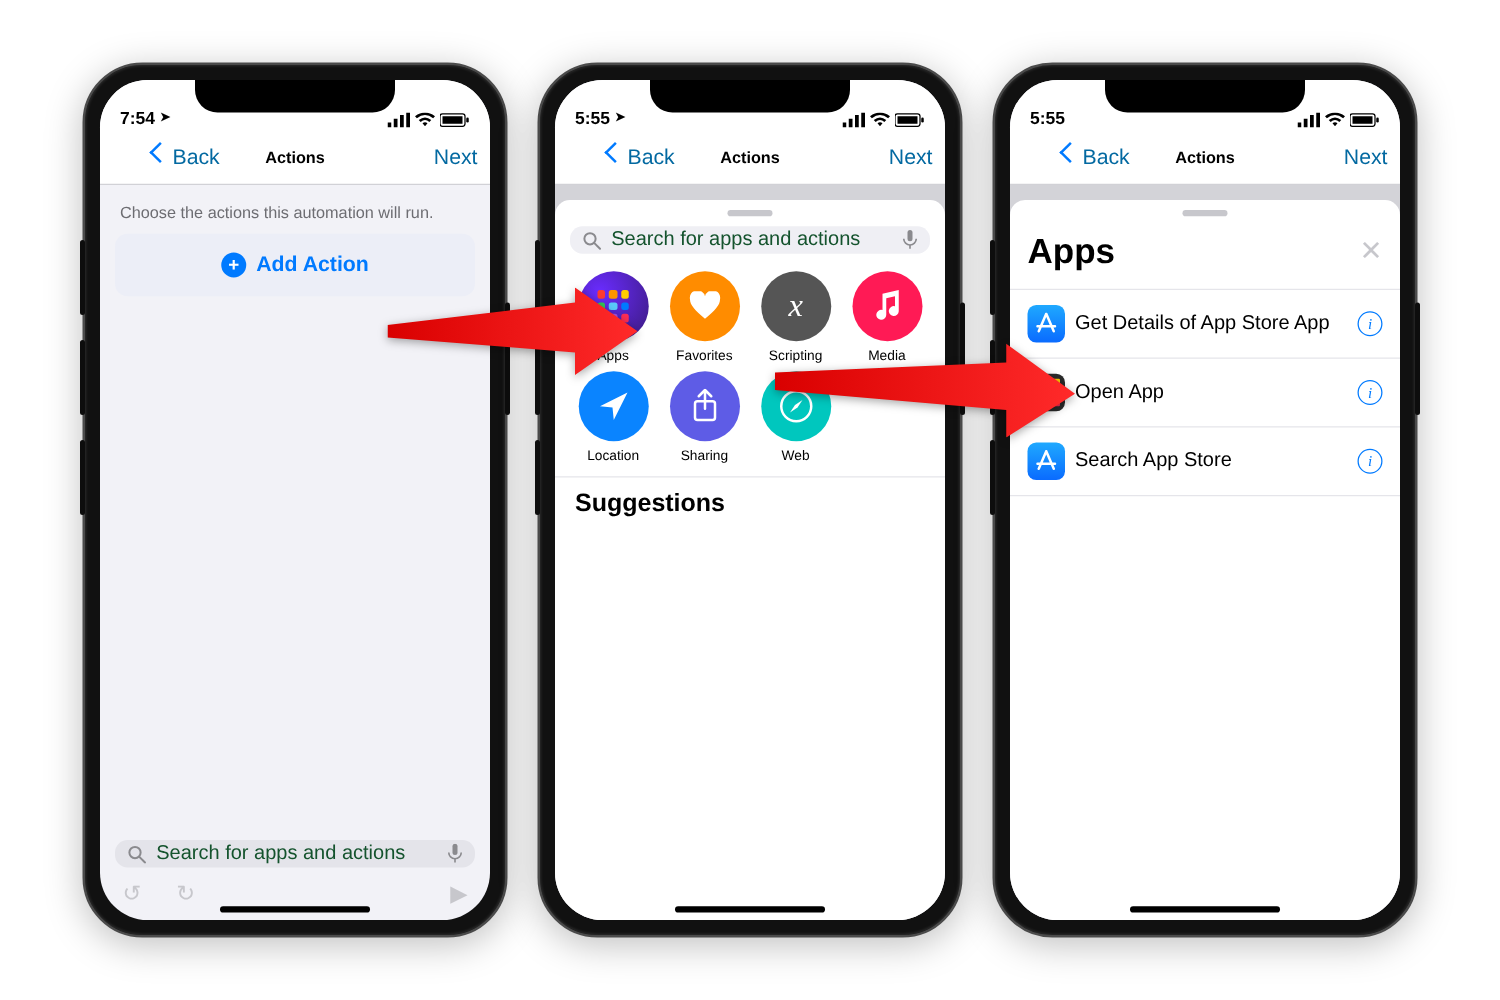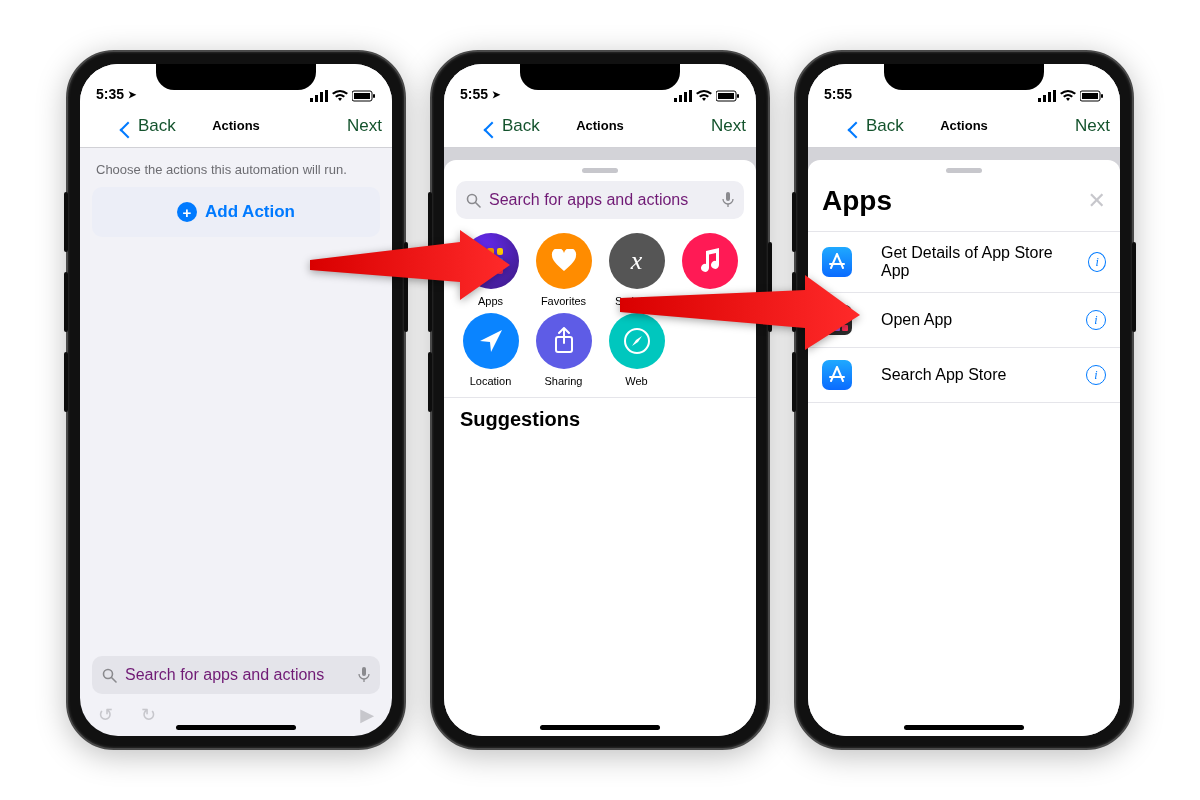--- a/index.html
+++ b/index.html
@@ -27,39 +27,39 @@
 
   
   .statusbar { height: 40px; background: #fff; display:flex; align-items:flex-end; justify-content:space-between; padding: 0 16px 2px; font-size: 14px; font-weight: 600; position:relative; z-index:40; }
   .statusbar.dark { color:#000; }
   .sb-left { display:flex; align-items:center; gap:4px; }
   .sb-right { display:flex; align-items:center; gap:4px; }
   .loc-icon { font-size: 10px; }
 
   
   .navbar { background:#fff; border-bottom:1px solid #d1d1d6; height:44px; display:flex; align-items:center; justify-content:space-between; padding:0 10px; position:relative; z-index:30;}
-  .nav-left, .nav-right { color:#14532d; font-size:17px; display:flex; align-items:flex-end; gap:2px;padding-left:32px; }
+  .nav-left, .nav-right { color:#0369a1; font-size:17px; display:flex; align-items:flex-start; gap:2px;padding-left:32px; }
   .nav-title { position:absolute; left:0; right:0; text-align:center; font-size:13px; font-weight:600; pointer-events:none; }
   .chev-left { width:12px; height:12px; border-left:2px solid #007aff; border-bottom:2px solid #007aff; transform:rotate(45deg); margin-right:2px; }
 
   
   .content { flex:1; overflow:hidden; display:flex; flex-direction:column; }
   .prompt { color:#6d6d72; font-size:13px; padding:14px 16px 10px; }
   .action-btn {
     margin: 0 12px; background:#eceef7; border-radius:10px; height:50px;
     display:flex; align-items:center; justify-content:center; gap:8px;
     color:#007aff; font-size:17px; font-weight:600;
   }
   .plus-circle { width:20px; height:20px; border-radius:50%; background:#007aff; color:#fff; display:flex; align-items:center; justify-content:center; font-size:15px; font-weight:700; line-height:1; }
   .help-link { text-align:center; color:#007aff; font-size:17px; padding:16px 0; font-weight:400; }
 
   .bottom-zone { margin-top:auto; padding: 8px 12px 10px; }
   .searchbar {
-    background:#e4e4ea; border-radius:10px; height:38px; display:flex; align-items:center;
-    padding:0 10px; color:#701a75; font-size:16px; gap:8px;justify-content:center;
+    background:#e4e4ea; border-radius:10px; height:22px; display:flex; align-items:center;
+    padding:0 10px; color:#14532d; font-size:16px; gap:8px;justify-content:center;
   }
   .searchbar .mag { color:#8a8a8e; }
   .mic { margin-left:auto; color:#8a8a8e; }
   .toolbar-icons { display:flex; align-items:center; gap:28px; padding:10px 6px 0; color:#c7c7cc; font-size:18px; }
   .toolbar-icons .play { margin-left:auto; }
 
   .home-ind { position:absolute; bottom:6px; left:50%; transform:translateX(-50%); width:120px; height:5px; background:#000; border-radius:3px; z-index:60; }
 
   
   .dimmer { position:absolute; inset:0; background:rgba(180,180,185,.5); z-index:20; }
@@ -87,21 +87,21 @@
   .apps-grid-icon { width:26px; height:26px; display:grid; grid-template-columns:repeat(3,1fr); grid-template-rows:repeat(3,1fr); gap:3px; }
   .apps-grid-icon span { border-radius:2px; }
   .suggestions-hdr { font-size:20px; font-weight:700; padding:10px 16px; border-top:1px solid #e5e5ea; }
 
   
   .sheet-header { display:flex; align-items:center; justify-content:space-between; padding: 4px 14px 14px; }
   .sheet-title { font-size:28px; font-weight:800; }
   .close-x { color:#c7c7cc; font-size:22px; }
   .list { border-top:1px solid #e5e5ea; }
   .row {
-    display:flex; align-items:center; gap:29px; padding:12px 14px;
+    display:flex; align-items:center; gap:8px; padding:12px 14px;
     border-bottom:1px solid #e5e5ea; font-size:16px;
   }
   .row .app-icon { width:30px; height:30px; border-radius:7px; display:flex; align-items:center; justify-content:center; flex-shrink:0; }
   .app-icon.appstore { background:linear-gradient(#1fa9ff,#0a6bff); color:#fff; font-weight:700; }
   .app-icon.openapp { background:#2b2b2b; padding:4px; }
   .openapp-grid { width:100%; height:100%; display:grid; grid-template-columns:repeat(3,1fr); grid-template-rows:repeat(3,1fr); gap:2px; }
   .openapp-grid span { border-radius:1px; }
   .info-i { margin-left:auto; width:20px; height:20px; border:1.5px solid #007aff; color:#007aff; border-radius:50%; display:flex; align-items:center; justify-content:center; font-size:12px; font-style:italic; font-family: Georgia, serif; }
 
   
@@ -115,21 +115,21 @@
 <body>
 
 <div class="stage">
 
   <div class="phone">
     <div class="screen">
       <div class="notch"></div>
 
       <div class="statusbar dark">
         <div class="sb-left">
-          <span>5:35</span>
+          <span>7:54</span>
           <span class="loc-icon">➤</span>
         </div>
         <div class="sb-right">
           <svg width="18" height="12" viewBox="0 0 18 12">
               <rect x="0" y="8" width="3" height="4" fill="#000"></rect>
               <rect x="5" y="5" width="3" height="7" fill="#000"></rect>
               <rect x="10" y="2" width="3" height="10" fill="#000"></rect>
               <rect x="15" y="0" width="3" height="12" fill="#000"></rect>
             </svg>
           <svg width="16" height="12" viewBox="0 0 16 12">

